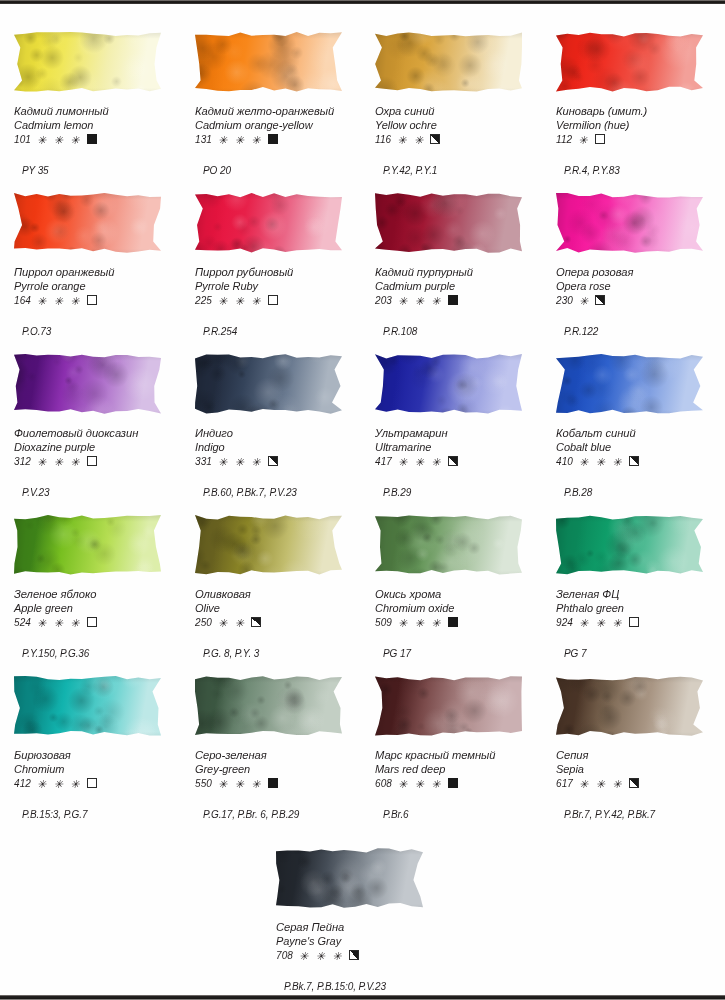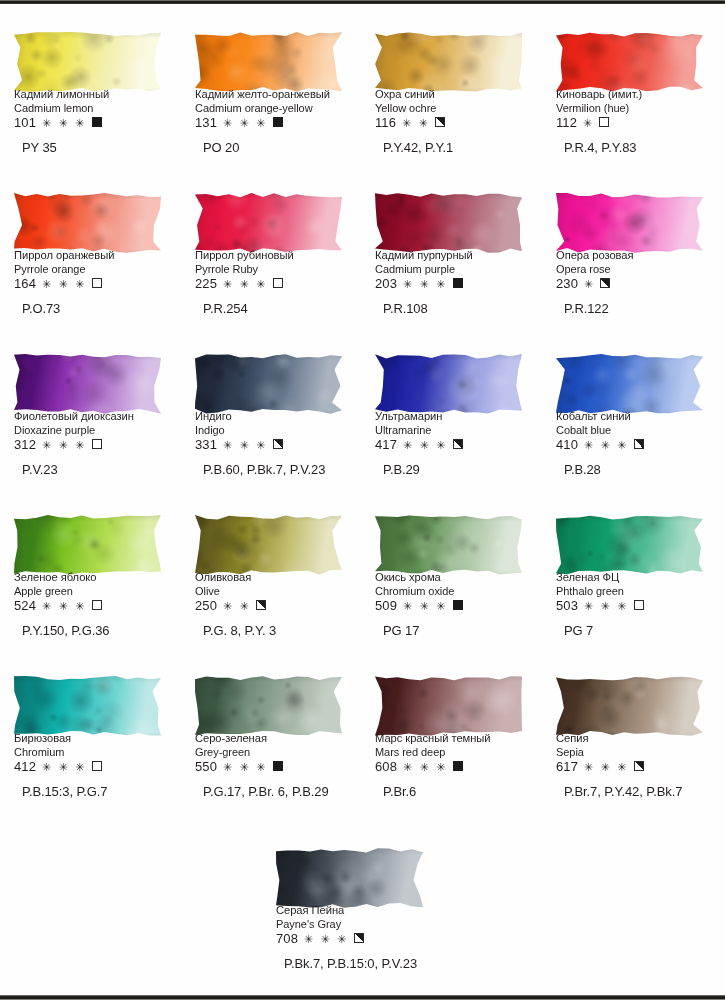--- a/index.html
+++ b/index.html
@@ -54,22 +54,23 @@
   }
   .swatch .layer {
     position: absolute;
     inset: 0;
   }
 
   
   .info {
     position: absolute;
     left: 14px;
-    top: 57px;
+    top: 74px;
     width: 172px;
+    font-style: italic;
   }
   .name-ru {
     font-size: 11.2px;
     line-height: 13.6px;
     letter-spacing: -0.05px;
     white-space: nowrap;
     color: #231f20;
   }
   .name-en {
     font-size: 11px;
@@ -79,21 +80,21 @@
     color: #231f20;
   }
   .codeline {
     display: flex;
     align-items: center;
     line-height: 13.6px;
     height: 13.6px;
     margin-top: 0.5px;
   }
   .code-num {
-    font-size: 13px;
+    font-size: 10px;
     letter-spacing: 0.1px;
   }
   .stars {
     margin-left: 6px;
     font-size: 11px;
     letter-spacing: 2.2px;
     position: relative;
     top: 1px;
   }
   .opacity-sym {
@@ -114,26 +115,26 @@
     background: #ffffff;
     border: 1.3px solid #2a2a2a;
     box-sizing: border-box;
   }
   .op-semi {
     border: 1.3px solid #2a2a2a;
     box-sizing: border-box;
     background: linear-gradient(to bottom left, #1a1a1a 0%, #1a1a1a 50%, #ffffff 50%, #ffffff 100%);
   }
   .pigments {
-    font-size: 13px;
+    font-size: 10px;
     line-height: 13.6px;
     letter-spacing: -0.1px;
     white-space: nowrap;
     color: #231f20;
-    margin-top: 12px;
+    margin-top: 18px;
     padding-left: 8px;
   }
 </style>
 </head>
 <body>
 
 <div class="page-edge top"></div>
 <div class="page-edge bottom"></div>
 
 <div class="sheet">
@@ -396,21 +397,21 @@
       <div class="cell" style="left: 542px; top: 510px;">
         <div class="swatch">
           <div class="layer" style="clip-path: polygon(0% 7.2%, 7.7% 5.7%, 15.4% 5.3%, 23.1% 2.8%, 30.8% 4.8%, 38.5% 8.4%, 46.2% 6.9%, 53.8% 3.5%, 61.5% 3%, 69.2% 3.6%, 76.9% 4.6%, 84.6% 2.9%, 92.3% 5.6%, 100% 7.7%, 94.1% 25%, 98.6% 50%, 97.1% 75%, 100% 87.7%, 92.3% 85.3%, 84.6% 90.3%, 76.9% 86.7%, 69.2% 85.8%, 61.5% 90.1%, 53.8% 87.5%, 46.2% 85.1%, 38.5% 85.6%, 30.8% 87.6%, 23.1% 85.9%, 15.4% 86.4%, 7.7% 91.1%, 0% 89.6%, 3.5% 75%, 1.9% 50%, 0.1% 25%); background: linear-gradient(100deg, rgb(11, 138, 91) 0%, rgb(11, 138, 91) 16%, rgb(15, 157, 105) 34%, rgb(85, 189, 151) 62%, rgb(171, 220, 200) 86%, rgb(171, 220, 200) 100%);"></div>
           <div class="layer" style="clip-path: polygon(0% 7.2%, 7.7% 5.7%, 15.4% 5.3%, 23.1% 2.8%, 30.8% 4.8%, 38.5% 8.4%, 46.2% 6.9%, 53.8% 3.5%, 61.5% 3%, 69.2% 3.6%, 76.9% 4.6%, 84.6% 2.9%, 92.3% 5.6%, 100% 7.7%, 94.1% 25%, 98.6% 50%, 97.1% 75%, 100% 87.7%, 92.3% 85.3%, 84.6% 90.3%, 76.9% 86.7%, 69.2% 85.8%, 61.5% 90.1%, 53.8% 87.5%, 46.2% 85.1%, 38.5% 85.6%, 30.8% 87.6%, 23.1% 85.9%, 15.4% 86.4%, 7.7% 91.1%, 0% 89.6%, 3.5% 75%, 1.9% 50%, 0.1% 25%); background: radial-gradient(20.6px at 35.4% 87.8%, rgba(0, 0, 0, 0.11) 0%, rgba(0, 0, 0, 0) 70%), radial-gradient(20.5px at 64.7% 14.1%, rgba(0, 0, 0, 0.15) 0%, rgba(0, 0, 0, 0) 70%), radial-gradient(15.6px at 42.7% 74.4%, rgba(0, 0, 0, 0.21) 0%, rgba(0, 0, 0, 0) 70%), radial-gradient(10px at 48.7% 10.2%, rgba(0, 0, 0, 0.15) 0%, rgba(0, 0, 0, 0) 70%), radial-gradient(12.3px at 9.4% 73.1%, rgba(0, 0, 0, 0.15) 0%, rgba(0, 0, 0, 0) 70%), radial-gradient(17.8px at 48.1% 22.5%, rgba(0, 0, 0, 0.11) 0%, rgba(0, 0, 0, 0) 70%), radial-gradient(22px at 43.4% 47.4%, rgba(0, 0, 0, 0.18) 0%, rgba(0, 0, 0, 0) 70%), radial-gradient(12.7px at 4.3% 9.7%, rgba(0, 0, 0, 0.2) 0%, rgba(0, 0, 0, 0) 70%), radial-gradient(12.9px at 11.8% 83.7%, rgba(0, 0, 0, 0.12) 0%, rgba(0, 0, 0, 0) 70%), radial-gradient(16.1px at 54.5% 28.6%, rgba(0, 0, 0, 0.15) 0%, rgba(0, 0, 0, 0) 70%), radial-gradient(7px at 66.5% 13.7%, rgba(0, 0, 0, 0.07) 0%, rgba(0, 0, 0, 0) 70%), radial-gradient(12.7px at 45.6% 54.2%, rgba(0, 0, 0, 0.16) 0%, rgba(0, 0, 0, 0) 70%), radial-gradient(11.6px at 53.7% 69%, rgba(0, 0, 0, 0.16) 0%, rgba(0, 0, 0, 0) 70%), radial-gradient(10.9px at 30.8% 65.8%, rgba(0, 0, 0, 0.07) 0%, rgba(0, 0, 0, 0) 70%), radial-gradient(6.1px at 23.2% 59.8%, rgba(0, 0, 0, 0.15) 0%, rgba(0, 0, 0, 0) 70%), radial-gradient(12.4px at 17.9% 68.6%, rgba(0, 0, 0, 0.08) 0%, rgba(0, 0, 0, 0) 70%), radial-gradient(8.5px at 65.5% 88.8%, rgba(255, 255, 255, 0.16) 0%, rgba(255, 255, 255, 0) 72%), radial-gradient(15.4px at 59.7% 70.3%, rgba(255, 255, 255, 0.07) 0%, rgba(255, 255, 255, 0) 72%), radial-gradient(22.7px at 79.7% 71.8%, rgba(255, 255, 255, 0.15) 0%, rgba(255, 255, 255, 0) 72%), radial-gradient(18.6px at 84.1% 11.9%, rgba(255, 255, 255, 0.08) 0%, rgba(255, 255, 255, 0) 72%), radial-gradient(19.4px at 44.1% 19%, rgba(255, 255, 255, 0.11) 0%, rgba(255, 255, 255, 0) 72%), radial-gradient(23.5px at 49.5% 37.8%, rgba(255, 255, 255, 0.12) 0%, rgba(255, 255, 255, 0) 72%), radial-gradient(11.4px at 65.9% 81.1%, rgba(255, 255, 255, 0.12) 0%, rgba(255, 255, 255, 0) 72%);"></div>
           <div class="layer" style="clip-path: polygon(0% 7.2%, 7.7% 5.7%, 15.4% 5.3%, 23.1% 2.8%, 30.8% 4.8%, 38.5% 8.4%, 46.2% 6.9%, 53.8% 3.5%, 61.5% 3%, 69.2% 3.6%, 76.9% 4.6%, 84.6% 2.9%, 92.3% 5.6%, 100% 7.7%, 94.1% 25%, 98.6% 50%, 97.1% 75%, 100% 87.7%, 92.3% 85.3%, 84.6% 90.3%, 76.9% 86.7%, 69.2% 85.8%, 61.5% 90.1%, 53.8% 87.5%, 46.2% 85.1%, 38.5% 85.6%, 30.8% 87.6%, 23.1% 85.9%, 15.4% 86.4%, 7.7% 91.1%, 0% 89.6%, 3.5% 75%, 1.9% 50%, 0.1% 25%); background: linear-gradient(95deg, rgba(0, 0, 0, 0.17) 0%, rgba(0, 0, 0, 0.05) 9%, rgba(0, 0, 0, 0) 22%), linear-gradient(rgba(0, 0, 0, 0.1) 0%, rgba(0, 0, 0, 0) 12%, rgba(0, 0, 0, 0) 86%, rgba(0, 0, 0, 0.09) 100%);"></div>
         </div>
         <div class="info">
           <div class="name-ru">Зеленая ФЦ</div>
           <div class="name-en">Phthalo green</div>
           <div class="codeline">
-            <span class="code-num">503</span>
+            <span class="code-num">924</span>
             <span class="stars">✳ ✳ ✳</span>
             <span class="opacity-sym op-transparent"></span>
           </div>
           <div class="pigments">PG 7</div>
         </div>
       </div>
       <div class="cell" style="left: 0px; top: 671px;">
         <div class="swatch">
           <div class="layer" style="clip-path: polygon(0% 1.8%, 7.7% 1.7%, 15.4% 2.7%, 23.1% 6.5%, 30.8% 7.5%, 38.5% 5.7%, 46.2% 6%, 53.8% 4.1%, 61.5% 2.7%, 69.2% 1.6%, 76.9% 6.4%, 84.6% 3.8%, 92.3% 6.6%, 100% 4.6%, 94.2% 25%, 98.3% 50%, 97.8% 75%, 100% 91.8%, 92.3% 91.6%, 84.6% 87.9%, 76.9% 91.3%, 69.2% 89.1%, 61.5% 86.2%, 53.8% 90%, 46.2% 85.4%, 38.5% 84.8%, 30.8% 88.2%, 23.1% 90.1%, 15.4% 88.3%, 7.7% 88.9%, 0% 89.1%, 0.8% 75%, 4% 50%, 0.2% 25%); background: linear-gradient(100deg, rgb(10, 138, 134) 0%, rgb(10, 138, 134) 16%, rgb(18, 179, 174) 34%, rgb(95, 208, 205) 62%, rgb(189, 232, 231) 86%, rgb(189, 232, 231) 100%);"></div>
           <div class="layer" style="clip-path: polygon(0% 1.8%, 7.7% 1.7%, 15.4% 2.7%, 23.1% 6.5%, 30.8% 7.5%, 38.5% 5.7%, 46.2% 6%, 53.8% 4.1%, 61.5% 2.7%, 69.2% 1.6%, 76.9% 6.4%, 84.6% 3.8%, 92.3% 6.6%, 100% 4.6%, 94.2% 25%, 98.3% 50%, 97.8% 75%, 100% 91.8%, 92.3% 91.6%, 84.6% 87.9%, 76.9% 91.3%, 69.2% 89.1%, 61.5% 86.2%, 53.8% 90%, 46.2% 85.4%, 38.5% 84.8%, 30.8% 88.2%, 23.1% 90.1%, 15.4% 88.3%, 7.7% 88.9%, 0% 89.1%, 0.8% 75%, 4% 50%, 0.2% 25%); background: radial-gradient(8.2px at 57.8% 54.9%, rgba(0, 0, 0, 0.1) 0%, rgba(0, 0, 0, 0) 70%), radial-gradient(19px at 66.7% 55.9%, rgba(0, 0, 0, 0.09) 0%, rgba(0, 0, 0, 0) 70%), radial-gradient(7.2px at 57.8% 83.1%, rgba(0, 0, 0, 0.2) 0%, rgba(0, 0, 0, 0) 70%), radial-gradient(16.1px at 45.3% 75.1%, rgba(0, 0, 0, 0.13) 0%, rgba(0, 0, 0, 0) 70%), radial-gradient(19.6px at 62.4% 78.5%, rgba(0, 0, 0, 0.1) 0%, rgba(0, 0, 0, 0) 70%), radial-gradient(14px at 33.8% 70.7%, rgba(0, 0, 0, 0.16) 0%, rgba(0, 0, 0, 0) 70%), radial-gradient(13.4px at 50.5% 76.3%, rgba(0, 0, 0, 0.16) 0%, rgba(0, 0, 0, 0) 70%), radial-gradient(11.5px at 62.8% 70%, rgba(0, 0, 0, 0.07) 0%, rgba(0, 0, 0, 0) 70%), radial-gradient(15.4px at 60.8% 18%, rgba(0, 0, 0, 0.2) 0%, rgba(0, 0, 0, 0) 70%), radial-gradient(16px at 10% 72%, rgba(0, 0, 0, 0.12) 0%, rgba(0, 0, 0, 0) 70%), radial-gradient(19.8px at 21.4% 36.4%, rgba(0, 0, 0, 0.16) 0%, rgba(0, 0, 0, 0) 70%), radial-gradient(13.9px at 15.8% 18.6%, rgba(0, 0, 0, 0.06) 0%, rgba(0, 0, 0, 0) 70%), radial-gradient(15.2px at 12.6% 83.9%, rgba(0, 0, 0, 0.2) 0%, rgba(0, 0, 0, 0) 70%), radial-gradient(7.1px at 26.8% 64.6%, rgba(0, 0, 0, 0.16) 0%, rgba(0, 0, 0, 0) 70%), radial-gradient(13.4px at 50.6% 17.5%, rgba(0, 0, 0, 0.12) 0%, rgba(0, 0, 0, 0) 70%), radial-gradient(19.6px at 45.9% 39.1%, rgba(0, 0, 0, 0.21) 0%, rgba(0, 0, 0, 0) 70%), radial-gradient(15.9px at 80.4% 97.2%, rgba(255, 255, 255, 0.15) 0%, rgba(255, 255, 255, 0) 72%), radial-gradient(23.7px at 59.8% 11.3%, rgba(255, 255, 255, 0.17) 0%, rgba(255, 255, 255, 0) 72%), radial-gradient(9px at 62.3% 16.1%, rgba(255, 255, 255, 0.16) 0%, rgba(255, 255, 255, 0) 72%), radial-gradient(19.9px at 91.6% 85.3%, rgba(255, 255, 255, 0.12) 0%, rgba(255, 255, 255, 0) 72%), radial-gradient(18.2px at 52% 89.3%, rgba(255, 255, 255, 0.1) 0%, rgba(255, 255, 255, 0) 72%), radial-gradient(17.2px at 80.1% 2.3%, rgba(255, 255, 255, 0.17) 0%, rgba(255, 255, 255, 0) 72%), radial-gradient(23.7px at 86.1% 88.5%, rgba(255, 255, 255, 0.17) 0%, rgba(255, 255, 255, 0) 72%);"></div>

